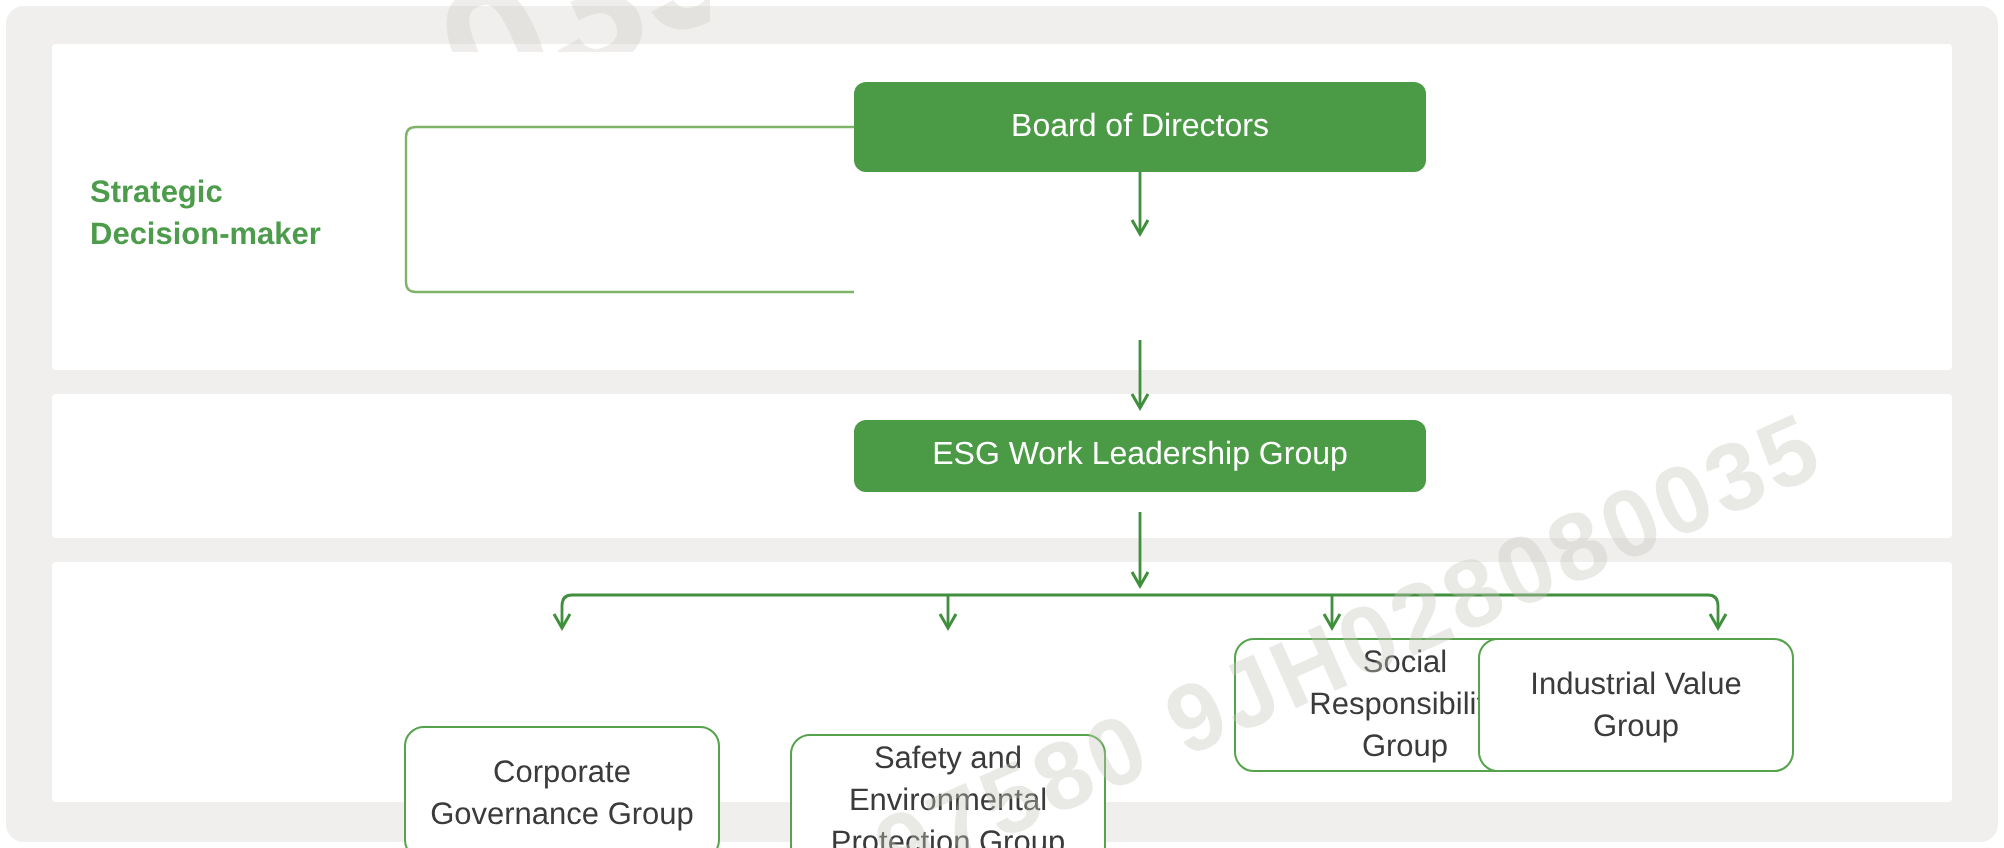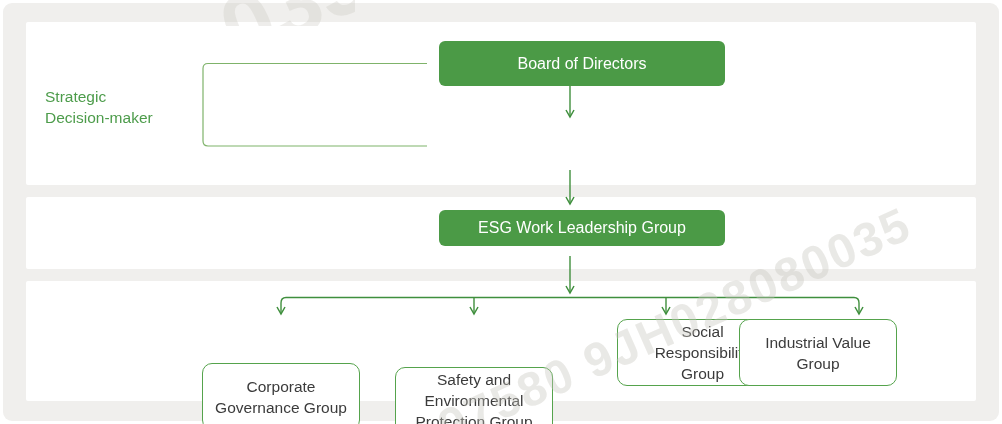--- a/index.html
+++ b/index.html
@@ -29,31 +29,31 @@
   .band1 { top: 22px;  height: 163px; }
   .band2 { top: 197px; height: 72px;  }
   .band3 { top: 281px; height: 120px; }
 
   .level-label {
     position: absolute;
     left: 45px;
     width: 170px;
     color: var(--label-green, #4d9c4b);
     font-size: 15.5px;
-    font-weight: normal;
+    font-weight: bold;
     line-height: 21px;
     white-space: pre-line;
   }
   .label1 { top: 86px; }
   .label2 { top: 209px; }
   .label3 { top: 322px; }
 
   .solid-box {
     position: absolute;
-    left: 439px;
+    left: 427px;
     width: 286px;
     background: var(--box-green, #4b9a46);
     color: var(--box-text, #ffffff);
     border-radius: 6px;
     display: flex;
     align-items: center;
     justify-content: center;
     font-size: 16px;
     text-align: left;
   }

